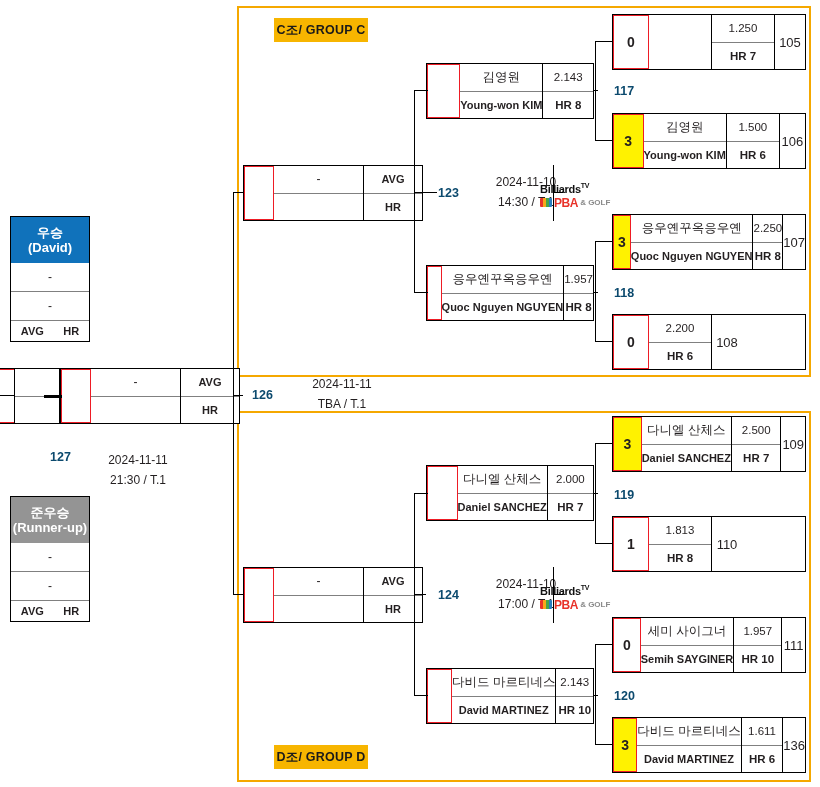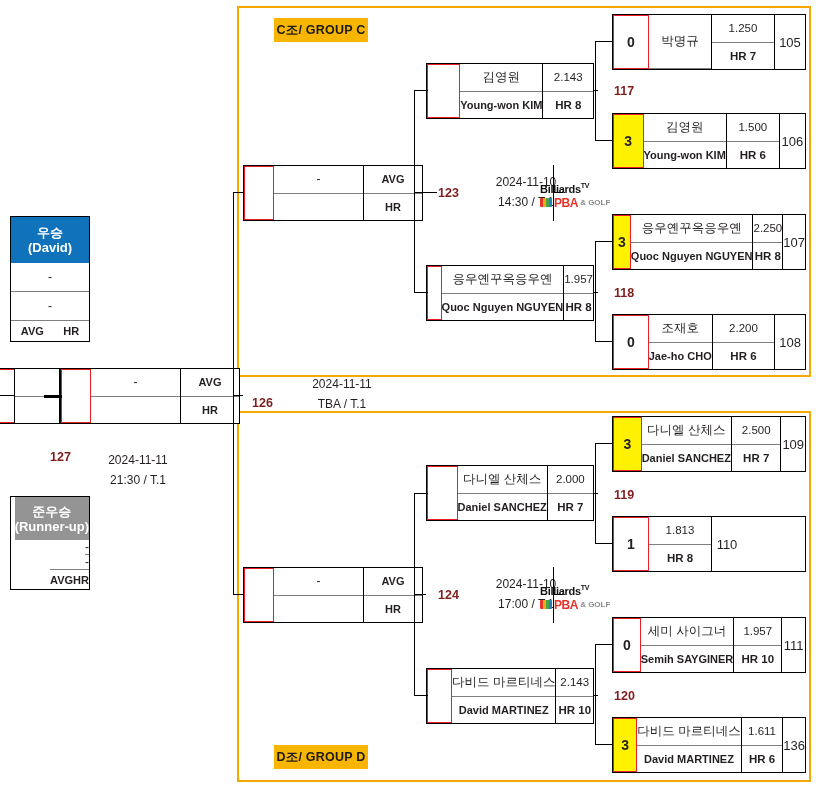--- a/index.html
+++ b/index.html
@@ -44,21 +44,21 @@
           font-size:12px;border-bottom:1.3px solid #808080;}
   .p-blank{flex:1;}
   .p-lab{width:58px;display:flex;flex-direction:column;
          border-left:1.4px solid #000;}
   .p-lab .a{flex:1;display:flex;align-items:center;justify-content:center;
             font-size:11px;font-weight:bold;border-bottom:1.3px solid #808080;}
   .p-lab .b{flex:1;display:flex;align-items:center;justify-content:center;
             font-size:11px;font-weight:bold;}
 
   
-  .rnum{color:#7f1d1d;font-weight:bold;font-size:12.5px;}
+  .rnum{color:#0c4a6e;font-weight:bold;font-size:12.5px;}
   .sched{font-size:12px;line-height:20px;text-align:center;}
 
   
   .ln{background:#000;}
   .vln{width:1.4px;}
   .hln{height:1.4px;}
 
   
   .wbox{border:1.6px solid #000;background:#fff;
         display:flex;flex-direction:column;}
@@ -90,21 +90,20 @@
 
 <div class="abs group-panel" style="left:237px;top:6px;width:574px;height:371px;"></div>
 <div class="abs group-label" style="left:274px;top:18px;width:94px;height:24px;">C조/ GROUP C</div>
 
 <div class="abs group-panel" style="left:237px;top:411px;width:574px;height:371px;"></div>
 <div class="abs group-label" style="left:274px;top:745px;width:94px;height:24px;">D조/ GROUP D</div>
 
 <div class="abs mbox" style="left:612px;top:14px;width:194px;height:56px;">
   <div class="score red">0</div>
   <div class="names">
-    <div class="nm-ko">박명규</div>
   </div>
   <div class="stats">
     <div class="st-avg">1.250</div>
     <div class="st-hr">HR 7</div>
   </div>
   <div class="boxnum">105</div>
 </div>
 <div class="abs rnum" style="left:614px;top:84px;">117</div>
 
 <div class="abs mbox" style="left:612px;top:113px;width:194px;height:56px;">
@@ -129,24 +128,20 @@
   <div class="stats">
     <div class="st-avg">2.250</div>
     <div class="st-hr">HR 8</div>
   </div>
   <div class="boxnum">107</div>
 </div>
 <div class="abs rnum" style="left:614px;top:286px;text-align:center;">118</div>
 
 <div class="abs mbox" style="left:612px;top:314px;width:194px;height:56px;">
   <div class="score red">0</div>
-  <div class="names">
-    <div class="nm-ko">조재호</div>
-    <div class="nm-en">Jae-ho CHO</div>
-  </div>
   <div class="stats">
     <div class="st-avg">2.200</div>
     <div class="st-hr">HR 6</div>
   </div>
   <div class="boxnum">108</div>
 </div>
 
 <div class="abs mbox" style="left:612px;top:416px;width:194px;height:56px;">
   <div class="score win">3</div>
   <div class="names">
@@ -296,21 +291,21 @@
   <div class="score red"></div>
   <div class="names" style="border-right:none;">
     <div class="p-dash">-</div>
     <div class="p-blank"></div>
   </div>
   <div class="p-lab">
     <div class="a">AVG</div>
     <div class="b">HR</div>
   </div>
 </div>
-<div class="abs rnum" style="left:252px;top:388px;margin-top:8px;">126</div>
+<div class="abs rnum" style="left:252px;top:388px;">126</div>
 <div class="abs sched" style="left:282px;top:374px;width:120px;">
   <div>2024-11-11</div>
   <div>TBA / T.1</div>
 </div>
 
 <div class="abs pbox" style="left:-20px;top:368px;width:80px;height:56px;">
   <div class="score red" style="width:34px;"></div>
   <div class="names" style="border-right:none;">
     <div class="p-dash"></div>
     <div class="p-blank"></div>
@@ -328,21 +323,21 @@
     <span>(David)</span>
   </div>
   <div class="wrow sep">-</div>
   <div class="wrow">-</div>
   <div class="wfoot">
     <span>AVG</span>
     <span>HR</span>
   </div>
 </div>
 
-<div class="abs wbox" style="left:10px;top:496px;width:80px;height:94px;align-items:flex-end;">
+<div class="abs wbox" style="left:10px;top:496px;width:80px;height:126px;">
   <div class="wtitle silver">
     <span>준우승</span>
     <span>(Runner-up)</span>
   </div>
   <div class="wrow sep">-</div>
   <div class="wrow">-</div>
   <div class="wfoot">
     <span>AVG</span>
     <span>HR</span>
   </div>

